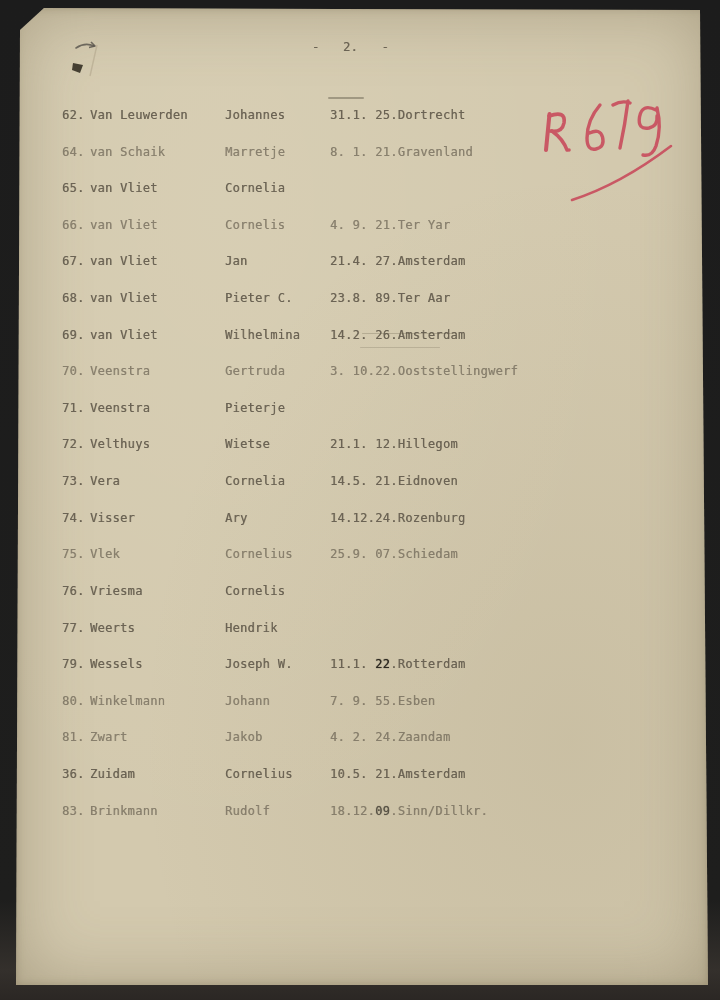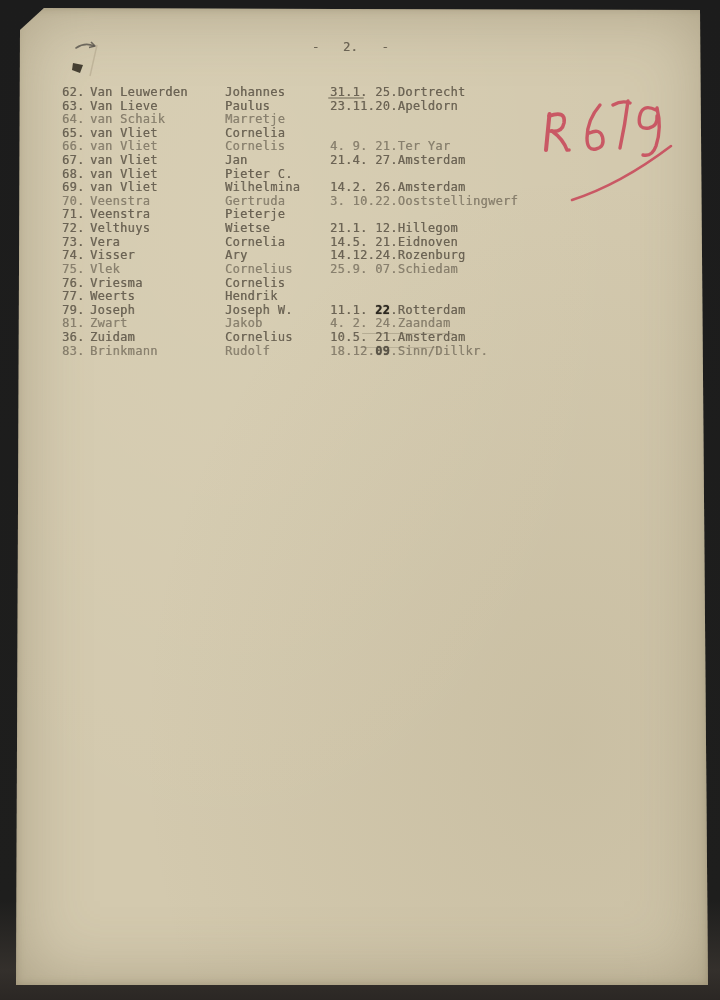--- a/index.html
+++ b/index.html
@@ -26,25 +26,25 @@
   }
   #pageheader{
     position:absolute;left:296px;top:32px;word-spacing:16px;
     font-size:12px;
   }
   #rows{
     position:absolute;left:46px;top:78px;right:14px;
   }
   .row{
     display:grid;grid-template-columns:28px 135px 105px auto;
-    height:13.62px;line-height:13.62px;white-space:pre;
+    height:13.62px;line-height:13.62px;white-space:pre;margin-top:23px;
   }
   .row span{overflow:visible;}
   .faded{opacity:0.72;}
-  .heavy{color:#2c2820;font-weight:bold;text-shadow:0 0 1px #2c2820;}
+  .heavy{color:#2c2820;font-weight:normal;text-shadow:0 0 1px #2c2820;}
   
   .smudge{position:absolute;background:rgba(96,88,70,0.45);border-radius:2px;}
   #smudge1{left:312px;top:89px;width:36px;height:1.6px;}
   #smudge2{left:346px;top:325px;width:92px;height:1.4px;opacity:.6;}
   #smudge3{left:344px;top:339px;width:80px;height:1.3px;opacity:.5;}
   #annotation{position:absolute;left:500px;top:80px;}
   #pencil{position:absolute;left:48px;top:24px;}
 </style>
 </head>
 <body style="background-color: rgb(28, 28, 28);">
@@ -55,36 +55,36 @@
 
   <svg id="pencil" width="60" height="56" viewBox="0 0 60 56">
     <path d="M 12 16 q 9 -6 18 -2" fill="none" stroke="#55504a" stroke-width="1.6" stroke-linecap="round" opacity="0.8"></path>
     <path d="M 27 10 l 4 4 l -6 1.5" fill="none" stroke="#55504a" stroke-width="1.6" stroke-linejoin="round" opacity="0.8"></path>
     <path d="M 33 13 L 26 44" fill="none" stroke="#b9ae93" stroke-width="1.4" opacity="0.8"></path>
     <path d="M 9 31 l 10 2 l -3 8 l -8 -3 z" fill="#383327" opacity="0.92"></path>
   </svg>
 
   <div id="rows" class="typed">
       <div class="row"><span>62.</span><span>Van Leuwerden</span><span>Johannes</span><span><span>31.1. 25.</span><span>Dortrecht</span></span></div>
-      <div class="row"><span>63.</span><span>Van Lieve</span><span>Paulus</span><span><span>23.11.20.</span><span>Apeldorn</span></span></div>
-      <div class="row faded"><span>64.</span><span>van Schaik</span><span>Marretje</span></div>
+      <div class="row faded"><span>64.</span><span>van Schaik</span><span>Marretje</span><span><span>8. 1. 21.</span><span>Gravenland</span></span></div>
       <div class="row"><span>65.</span><span>van Vliet</span><span>Cornelia</span></div>
       <div class="row faded"><span>66.</span><span>van Vliet</span><span>Cornelis</span><span><span>4. 9. 21.</span><span>Ter Yar</span></span></div>
       <div class="row"><span>67.</span><span>van Vliet</span><span>Jan</span><span><span>21.4. 27.</span><span>Amsterdam</span></span></div>
-      <div class="row"><span>68.</span><span>van Vliet</span><span>Pieter C.</span></div>
+      <div class="row"><span>68.</span><span>van Vliet</span><span>Pieter C.</span><span><span>23.8. 89.</span><span>Ter Aar</span></span></div>
       <div class="row"><span>69.</span><span>van Vliet</span><span>Wilhelmina</span><span><span>14.2. 26.</span><span>Amsterdam</span></span></div>
       <div class="row faded"><span>70.</span><span>Veenstra</span><span>Gertruda</span><span><span>3. 10.22.</span><span>Ooststellingwerf</span></span></div>
       <div class="row"><span>71.</span><span>Veenstra</span><span>Pieterje</span></div>
       <div class="row"><span>72.</span><span>Velthuys</span><span>Wietse</span><span><span>21.1. 12.</span><span>Hillegom</span></span></div>
       <div class="row"><span>73.</span><span>Vera</span><span>Cornelia</span><span><span>14.5. 21.</span><span>Eidnoven</span></span></div>
       <div class="row"><span>74.</span><span>Visser</span><span>Ary</span><span><span>14.12.24.</span><span>Rozenburg</span></span></div>
       <div class="row faded"><span>75.</span><span>Vlek</span><span>Cornelius</span><span><span>25.9. 07.</span><span>Schiedam</span></span></div>
       <div class="row"><span>76.</span><span>Vriesma</span><span>Cornelis</span></div>
       <div class="row"><span>77.</span><span>Weerts</span><span>Hendrik</span></div>
-      <div class="row"><span>79.</span><span>Joseph</span><span>Joseph W.</span><span><span>11.1. <span class="heavy">22</span>.</span><span>Rotterdam</span></span></div>
+      <div class="row"><span>79.</span><span>Wessels</span><span>Joseph W.</span><span><span>11.1. <span class="heavy">22</span>.</span><span>Rotterdam</span></span></div>
+      <div class="row faded"><span>80.</span><span>Winkelmann</span><span>Johann</span><span><span>7. 9. 55.</span><span>Esben</span></span></div>
       <div class="row faded"><span>81.</span><span>Zwart</span><span>Jakob</span><span><span>4. 2. 24.</span><span>Zaandam</span></span></div>
       <div class="row"><span>36.</span><span>Zuidam</span><span>Cornelius</span><span><span>10.5. 21.</span><span>Amsterdam</span></span></div>
       <div class="row faded"><span>83.</span><span>Brinkmann</span><span>Rudolf</span><span><span>18.12.<span class="heavy">09</span>.</span><span>Sinn/Dillkr.</span></span></div>
     </div>
 
   <div class="smudge" id="smudge1"></div>
   <div class="smudge" id="smudge2"></div>
   <div class="smudge" id="smudge3"></div>
 
   <svg id="annotation" width="190" height="125" viewBox="0 0 190 125" aria-label="R 679">

